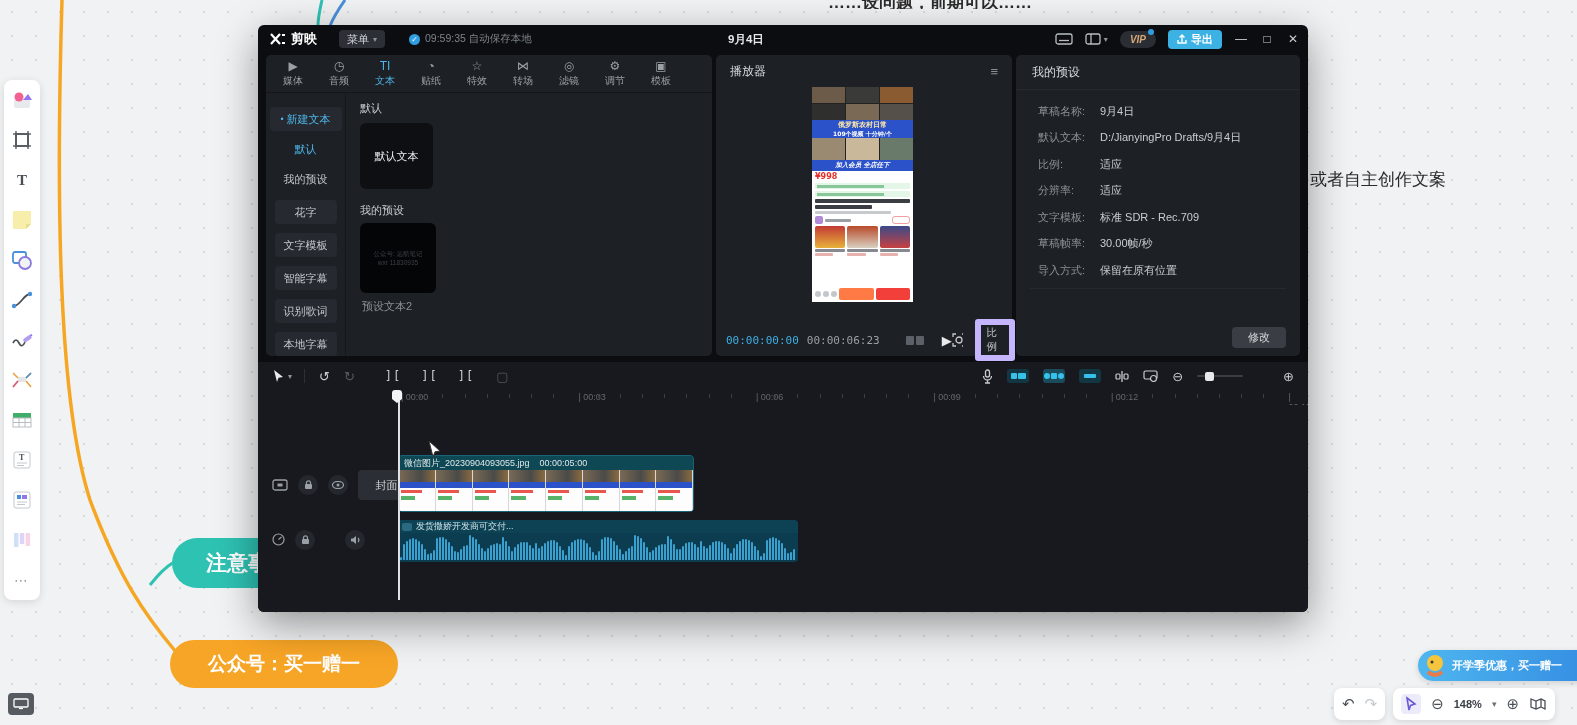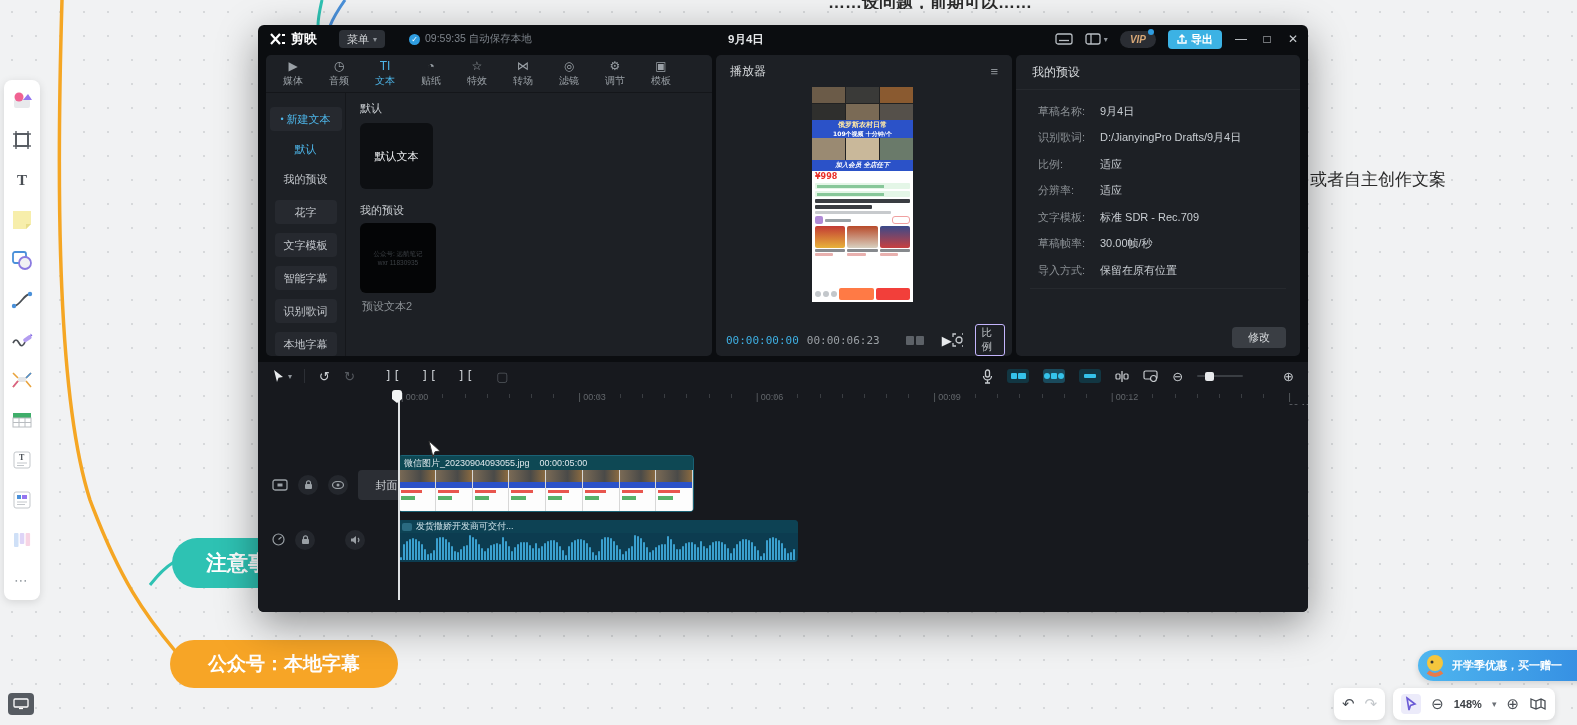--- a/index.html
+++ b/index.html
@@ -112,21 +112,21 @@
   .bicon{width:6px;height:6px;border-radius:50%;background:#c3c7cb;}
   .bbtn{height:12px;flex:1;border-radius:2px;}
   .pl-ctrl{position:absolute;left:0;bottom:0;right:0;height:32px;display:flex;align-items:center;padding:0 10px;}
   .tc{font-family:"DejaVu Sans Mono",monospace;font-size:11px;}
   .tc-cur{color:#3fb0e4;}
   .tc-dur{color:#9ba0a5;margin-left:8px;}
   .grid-ic{margin-left:26px;display:flex;gap:2px;}
   .grid-ic i{width:8px;height:9px;background:#5c6167;border-radius:1px;}
   .play{margin-left:18px;color:#e8eaec;font-size:13px;}
   .pl-right{margin-left:auto;display:flex;align-items:center;gap:12px;}
-  .ratio-btn{border:1px solid #c4b5fd;border-radius:3px;font-size:10.5px;color:#c3c7cb;padding:1px 6px;}
+  .ratio-btn{border:6px solid #c4b5fd;border-radius:3px;font-size:10.5px;color:#c3c7cb;padding:1px 6px;}
   .fs-ic{width:11px;height:11px;position:relative;}
   .fs-ic::before,.fs-ic::after{content:"";position:absolute;width:3px;height:3px;}
   .fs-ic::before{left:0;top:0;border-left:1.5px solid #c3c7cb;border-top:1.5px solid #c3c7cb;}
   .fs-ic::after{right:0;bottom:0;border-right:1.5px solid #c3c7cb;border-bottom:1.5px solid #c3c7cb;}
   
   .rp-head{height:34px;display:flex;align-items:center;padding:0 16px;font-size:12px;color:#d8dbde;
     border-bottom:1px solid #26292e;}
   .rp-row{position:absolute;left:0;right:0;height:20px;display:flex;align-items:center;}
   .rp-k{width:62px;margin-left:22px;color:#8b9095;}
   .rp-v{color:#c9ced3;}
@@ -187,21 +187,21 @@
     <path d="M 62,0 C 56,200 58,400 90,500 C 120,580 145,615 176,652" stroke="#f5a623" stroke-width="3.5" fill="none"></path>
     <path d="M 150,585 C 158,575 164,568 174,562" stroke="#2ec2b3" stroke-width="3" fill="none"></path>
     <path d="M 345,0 C 338,10 333,18 330,26" stroke="#4a90d9" stroke-width="3" fill="none"></path>
     <path d="M 322,0 C 320,9 318,17 318,26" stroke="#2ec2b3" stroke-width="3" fill="none"></path>
   </svg>
 
   <div class="top-clip-text">……设问题，前期可以……</div>
   <div class="side-text">，或者自主创作文案</div>
 
   <div class="node-pill pill-teal">注意事</div>
-  <div class="node-pill pill-orange">公众号：本地字幕</div>
+  <div class="node-pill pill-orange">公众号：买一赠一</div>
 
   <div class="wb-toolbar">
     <div class="wb-tool">
       <svg class="svg-ic" width="22" height="22">
           <rect x="3" y="10" width="16" height="9" rx="2" fill="#e8e9ec"></rect>
           <circle cx="8" cy="8" r="4.5" fill="#f06292"></circle>
           <path d="M12 11 l5 -6 l4 6 z" fill="#9575f0"></path>
         </svg>
     </div>
     <div class="wb-tool">
@@ -525,21 +525,21 @@
   </div>
 
   <div id="right-panel" class="panel">
     <div class="rp-head">我的预设</div>
     <div>
         <div class="rp-row" style="top: 46px;">
           <span class="rp-k">草稿名称:</span>
           <span class="rp-v">9月4日</span>
         </div>
         <div class="rp-row" style="top: 72.5px;">
-          <span class="rp-k">识别歌词:</span>
+          <span class="rp-k">默认文本:</span>
           <span class="rp-v">D:/JianyingPro Drafts/9月4日</span>
         </div>
         <div class="rp-row" style="top: 99px;">
           <span class="rp-k">比例:</span>
           <span class="rp-v">适应</span>
         </div>
         <div class="rp-row" style="top: 125.5px;">
           <span class="rp-k">分辨率:</span>
           <span class="rp-v">适应</span>
         </div>

